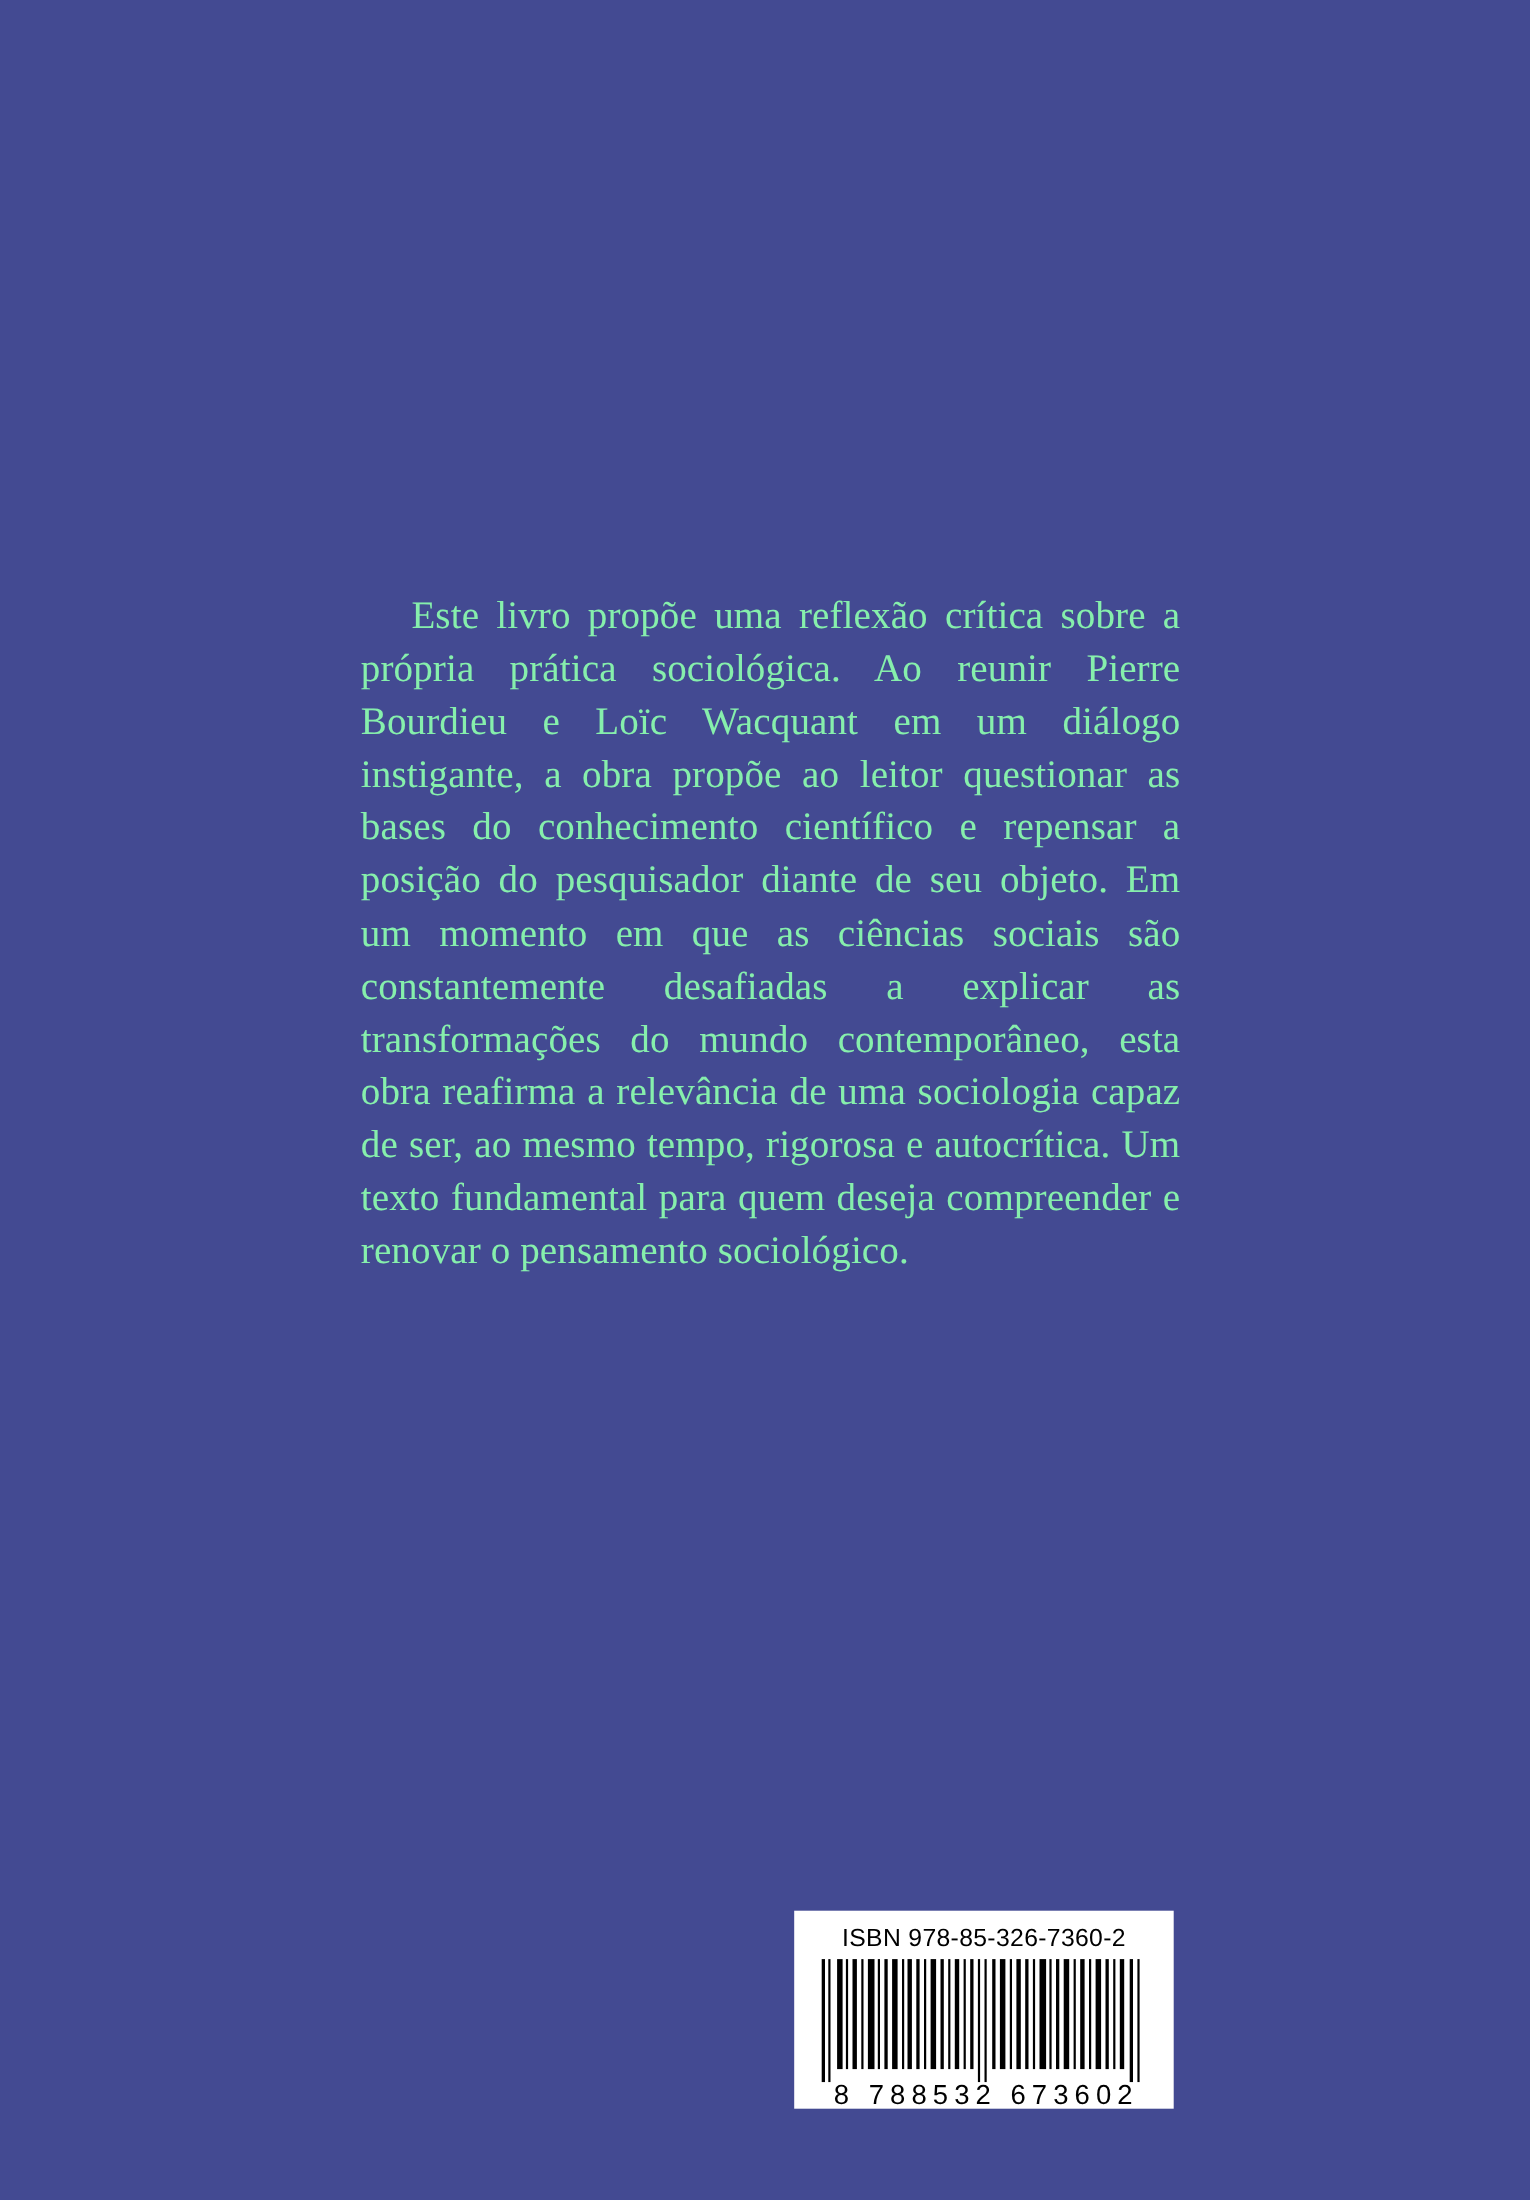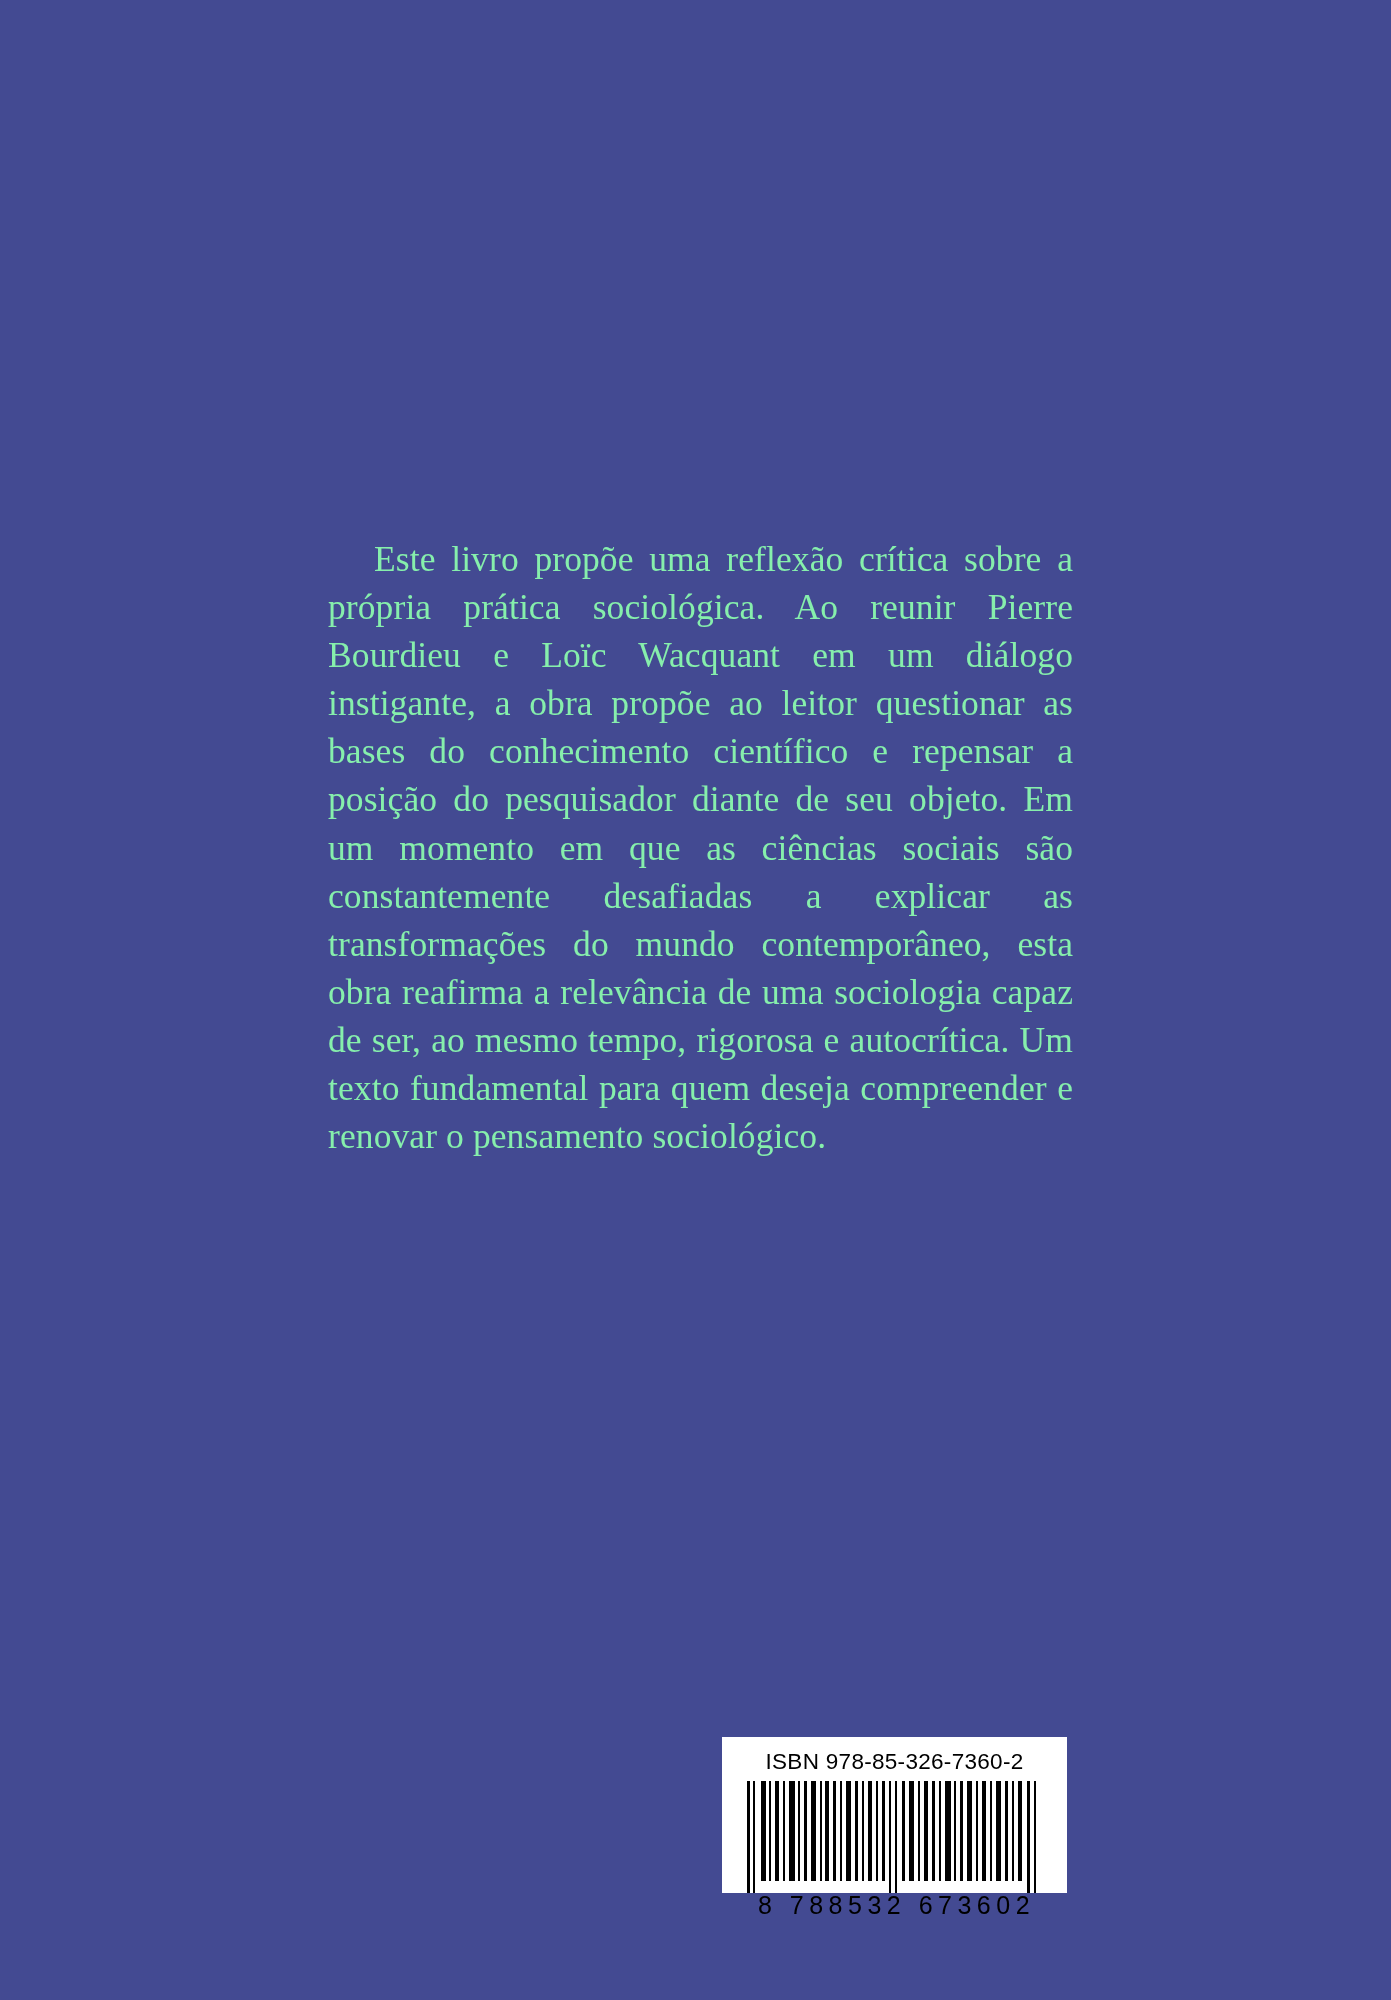--- a/index.html
+++ b/index.html
@@ -105,21 +105,21 @@
     letter-spacing: 0.2px;
     color: #ffffff;
   }
 
   
   .isbn-box {
     position: absolute;
     left: 722px;
     top: 1737px;
     width: 345px;
-    height: 156px;
+    height: 180px;
     background: #ffffff;
     box-sizing: border-box;
     padding: 12px 14px 10px 14px;
     display: flex;
     flex-direction: column;
   }
   .isbn-text {
     font-family: "Liberation Sans", sans-serif;
     font-size: 22.5px;
     color: #000000;

